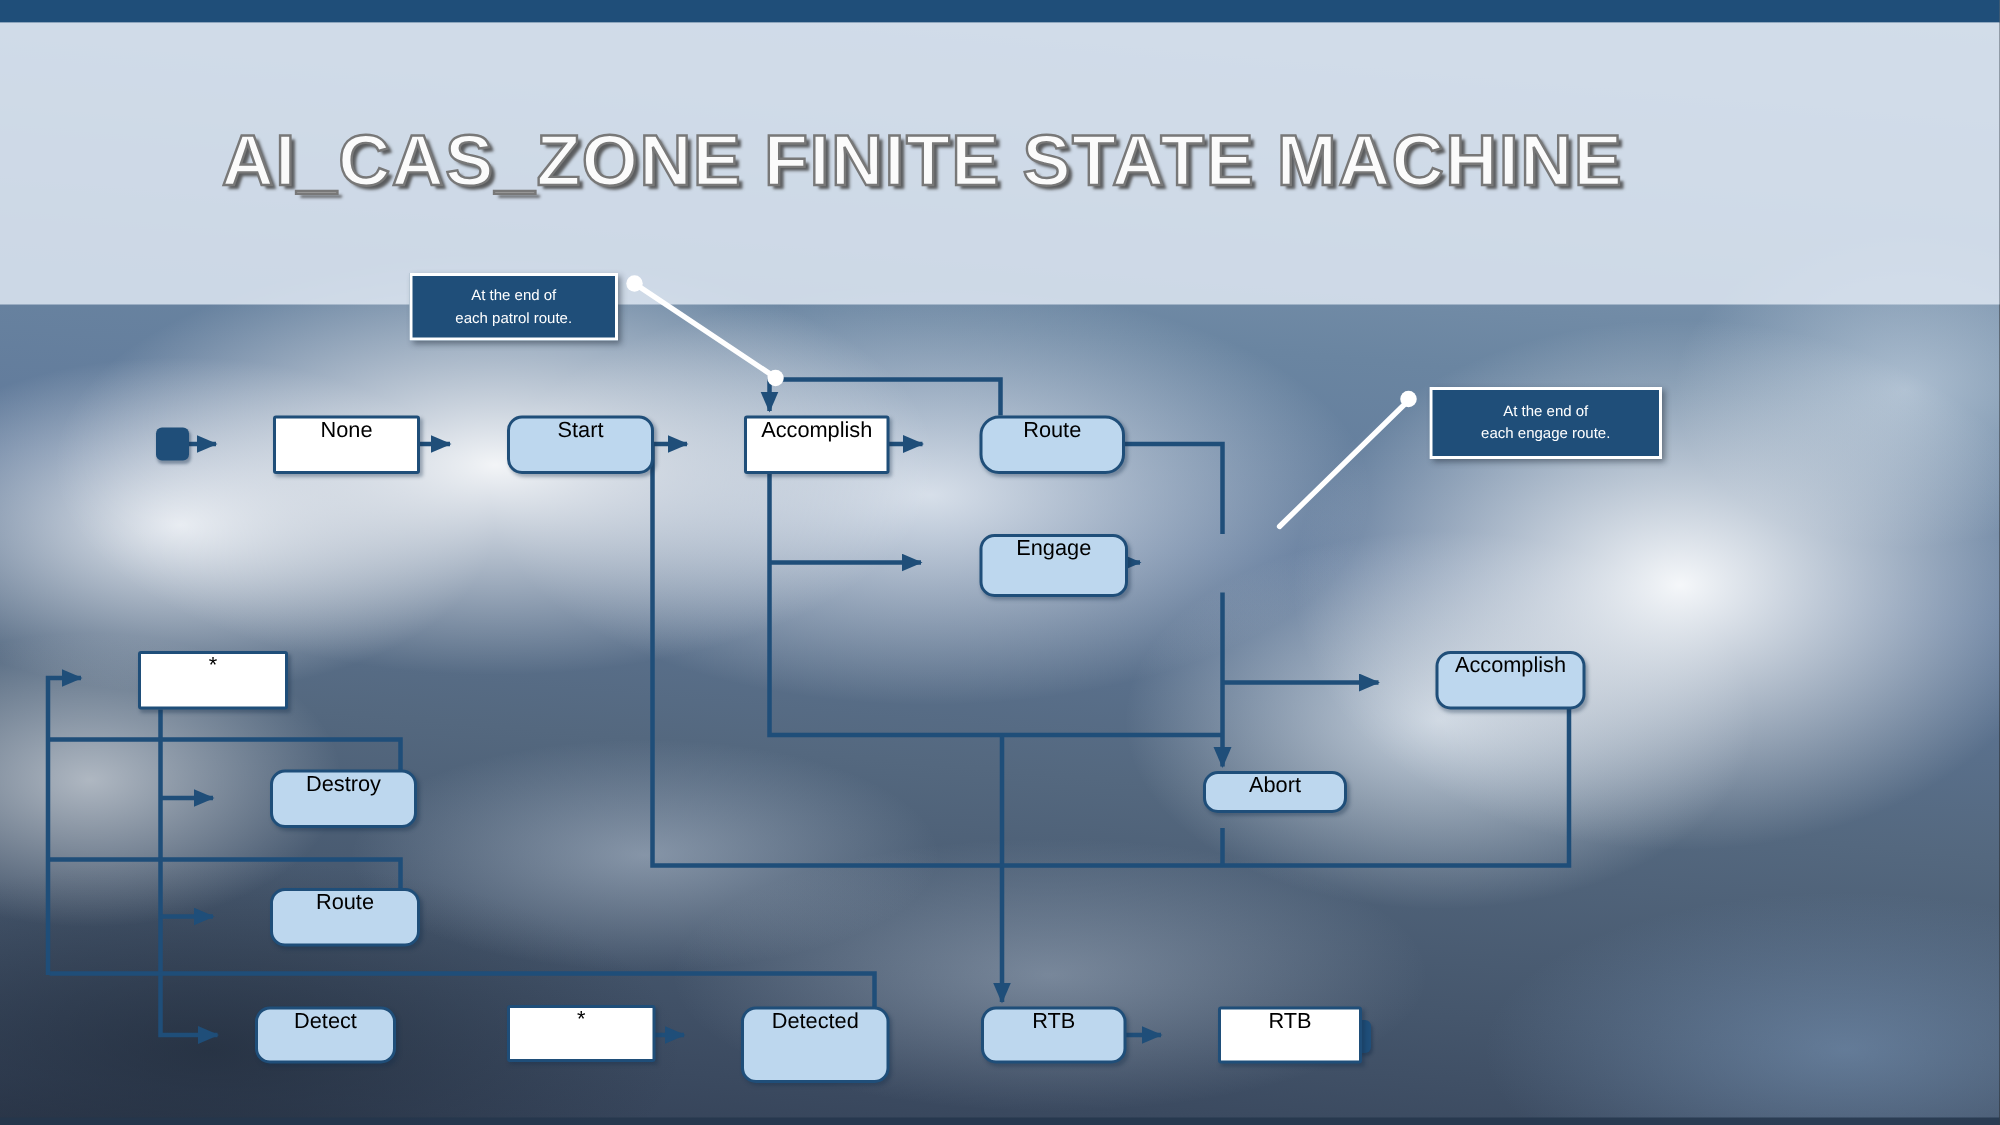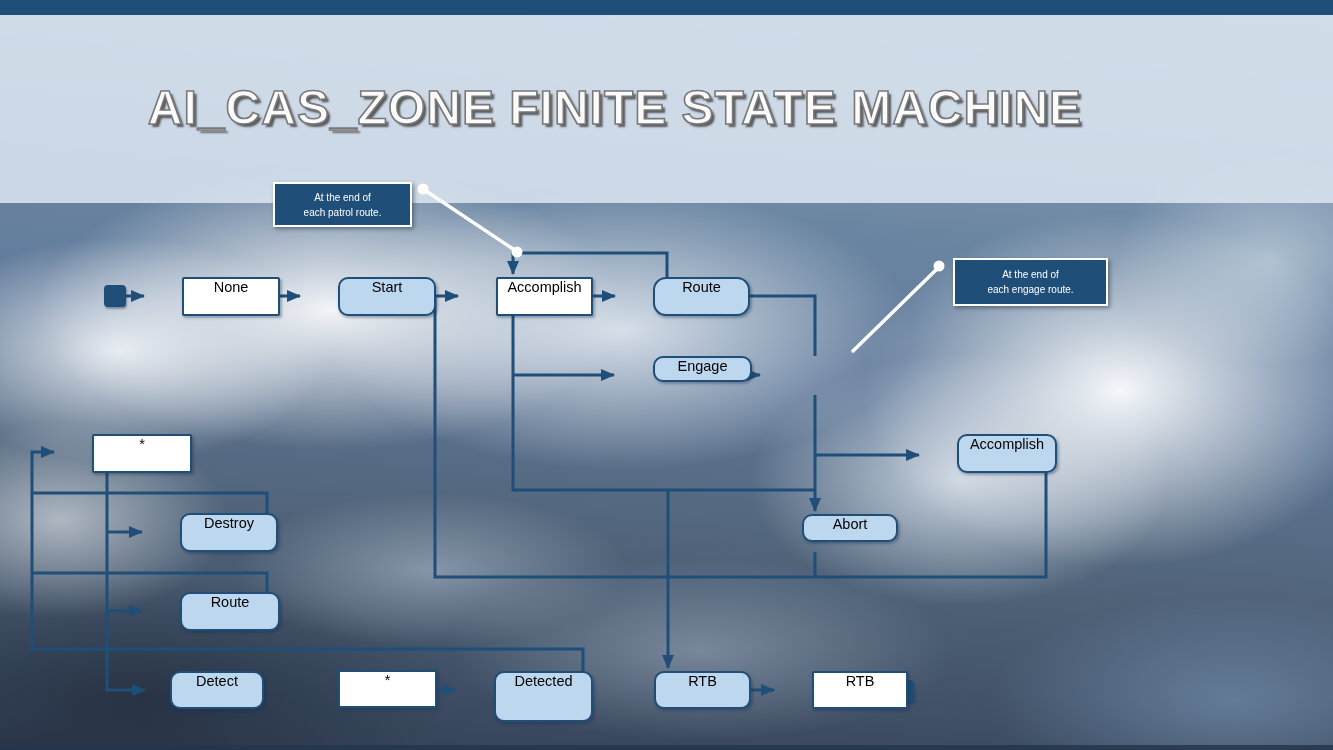--- a/index.html
+++ b/index.html
@@ -124,21 +124,21 @@
     </div>
   <div class="state rounded" style="left:303px;top:277px;width:98px;height:39px;">
       <span>Start</span>
     </div>
   <div class="state plain" style="left:461px;top:277px;width:97px;height:39px;">
       <span>Accomplish</span>
     </div>
   <div class="state rounded" style="left:618px;top:277px;width:97px;height:39px;border-radius:13px;">
       <span>Route</span>
     </div>
-  <div class="state rounded" style="left:618px;top:356px;width:99px;height:26px;">
+  <div class="state rounded" style="left:618px;top:356px;width:99px;height:42px;">
       <span>Engage</span>
     </div>
   <div class="state rounded" style="left:922px;top:434px;width:100px;height:39px;">
       <span>Accomplish</span>
     </div>
   <div class="state rounded" style="left:767px;top:514px;width:96px;height:28px;">
       <span>Abort</span>
     </div>
   <div class="state plain" style="left:57px;top:434px;width:100px;height:39px;">
       <span>*</span>

